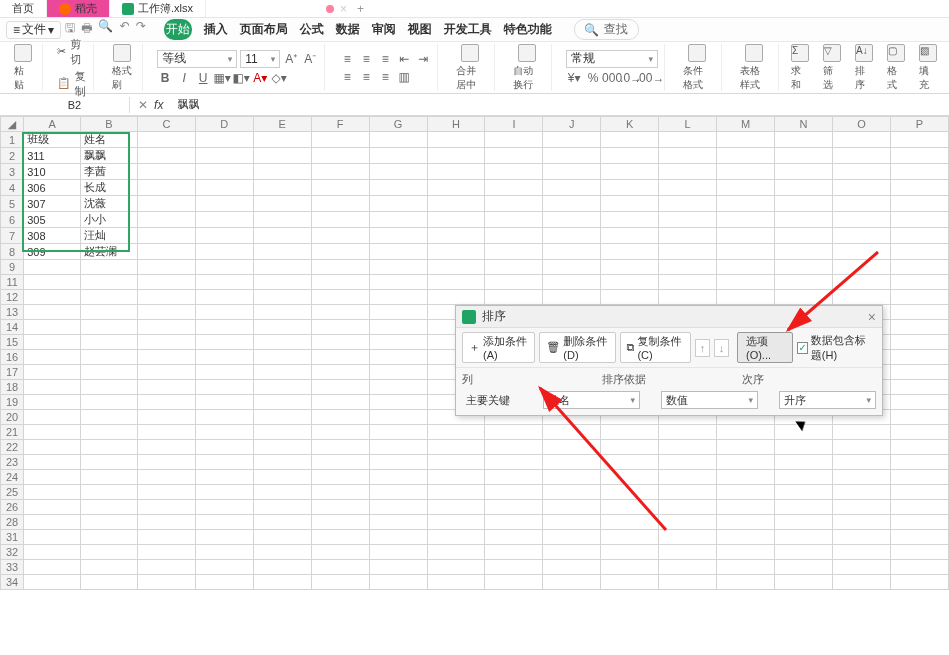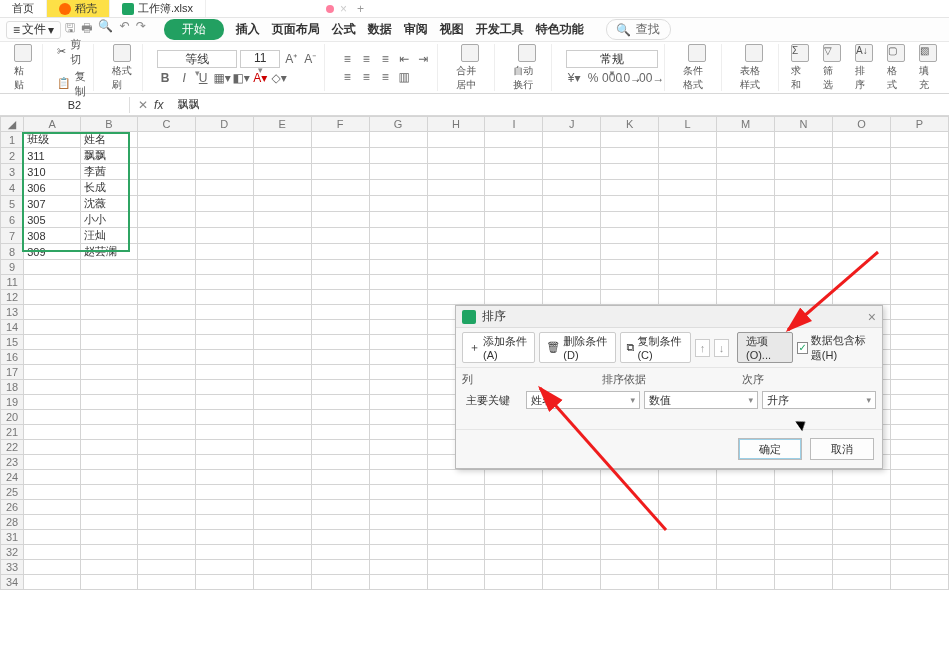--- a/index.html
+++ b/index.html
@@ -2,45 +2,45 @@
 <html><head>
 <meta charset="utf-8">
 <style>
   * { box-sizing: border-box; margin: 0; padding: 0; }
   body { font-family: "Microsoft YaHei", sans-serif; font-size: 12px; background: #fff; color: #333; width: 949px; height: 655px; overflow: hidden; position: relative; }
   
   
   .tabbar { height: 18px; display: flex; align-items: center; background: #fff; border-bottom: 1px solid #e5e5e5; }
   .tab { padding: 0 12px; height: 100%; display: flex; align-items: center; gap: 4px; border-right: 1px solid #eee; font-size: 11px; }
   .tab-home { background: #fff; }
-  .tab-docer { background: #fde047; }
+  .tab-docer { background: #ec4899; }
   .tab-file .dot-g { width: 12px; height: 12px; background: #1fa463; border-radius: 2px; display: inline-block; }
   .tab-docer .dot-o { width: 12px; height: 12px; background: #ff6a00; border-radius: 50%; display: inline-block; }
   .tab-plus { padding: 0 10px; color: #999; }
   .tab-close { color: #ccc; margin-left: 6px; }
   .tab-dot-pink { width: 8px; height: 8px; background: #ff7f9f; border-radius: 50%; margin-left: 120px; }
 
   
   .menubar { height: 24px; display: flex; align-items: center; gap: 4px; padding: 0 6px; background: #fdfdfd; border-bottom: 1px solid #e9e9e9; }
   .menubar .file-btn { border: 1px solid #ddd; border-radius: 3px; padding: 0 6px; height: 18px; display: flex; align-items: center; gap: 2px; }
   .menubar .qat { display: flex; gap: 6px; color: #888; }
   .menubar .qat span { cursor: pointer; }
   .menubar .menus { display: flex; gap: 12px; margin-left: 14px; align-items: center; }
   .menu-item { color: #333; cursor: pointer; font-weight: bold; }
-  .menu-start { background: #22a061; color: #fff; padding: 2px 18px; border-radius: 10px; }
+  .menu-start { background: #22a061; color: #fff; padding: 2px 2px; border-radius: 10px; }
   .search-btn { display: flex; align-items: center; gap: 4px; border: 1px solid #ddd; border-radius: 10px; padding: 1px 10px; margin-left: 10px; color: #666; }
 
   
   .ribbon { height: 52px; border-bottom: 1px solid #d8d8d8; display: flex; align-items: center; padding: 2px 4px; gap: 8px; background: #fff; }
   .rgroup { display: flex; flex-direction: column; justify-content: center; gap: 2px; border-right: 1px solid #eee; padding: 0 6px; height: 100%; }
   .rgroup.row2 { flex-direction: column; }
   .bigbtn { display: flex; flex-direction: column; align-items: center; font-size: 10px; color: #555; gap: 2px; padding: 0 4px; }
   .bigbtn .ic { width: 18px; height: 18px; border: 1px solid #aaa; border-radius: 2px; background: #f3f3f3; }
   .mini { font-size: 11px; color: #555; display: flex; gap: 4px; align-items: center; }
-  .sel { border: 1px solid #ccc; height: 18px; padding: 0 4px; display: flex; align-items: center; min-width: 60px; justify-content: space-between; flex-direction: column; }
+  .sel { border: 1px solid #ccc; height: 18px; padding: 0 4px; display: flex; align-items: center; min-width: 60px; justify-content: space-between; }
   .sel .dd { color: #888; font-size: 9px; }
   .iconrow { display: flex; gap: 3px; align-items: center; }
   .iconrow .ic { width: 16px; height: 16px; color: #666; display:flex; align-items:center; justify-content:center; font-size: 12px; border-radius: 2px; }
   .ribbon-right { margin-left: auto; display: flex; gap: 6px; padding-right: 4px; }
 
   
   .formulabar { height: 22px; border-bottom: 1px solid #d8d8d8; display: flex; align-items: center; background: #fff; }
   .namebox { width: 110px; border-right: 1px solid #ddd; text-align: center; font-size: 11px; padding: 2px; margin-left: 20px; }
   .fx-area { display: flex; align-items: center; gap: 6px; padding: 0 8px; color: #888; }
   .fx-area .fx { font-style: italic; color: #444; }
@@ -71,21 +71,21 @@
   .dlg-toolbar .tbtn { border: 1px solid #ccc; background: #fff; padding: 1px 6px; border-radius: 2px; display: flex; align-items: center; gap: 3px; cursor: pointer; }
   .dlg-toolbar .spacer { flex: 1; }
   .arrow-btn { width: 18px; height: 18px; border: 1px solid #ccc; background: #fff; display: flex; align-items: center; justify-content: center; color: #999; }
   .opt-btn { border: 1px solid #999; background: #e8e8e8; padding: 1px 8px; border-radius: 2px; }
   .chk { display: flex; align-items: center; gap: 3px; }
   .chk .box { width: 12px; height: 12px; border: 1px solid #888; background: #fff; display:flex; align-items:center; justify-content:center; color:#1fa463; font-size:10px; }
   .dlg-grid-head { display: flex; padding: 4px 6px 2px 6px; font-size: 11px; color: #555; }
   .dlg-grid-head > div:nth-child(1) { width: 140px; }
   .dlg-grid-head > div:nth-child(2) { width: 140px; }
   .dlg-grid-head > div:nth-child(3) { flex: 1; }
-  .dlg-grid-row { display: flex; padding: 2px 6px 6px 6px; gap: 4px; }
+  .dlg-grid-row { display: flex; padding: 2px 6px 6px 6px; gap: 21px; }
   .dlg-cell { border: 1px solid #bbb; height: 18px; display: flex; align-items: center; padding: 0 4px; background: #fff; font-size: 11px; }
   .dlg-cell.label { border: none; background: transparent; width: 60px; padding-right: 2px; }
   .dlg-cell.drop { flex: 1; justify-content: space-between; }
   .dlg-cell .dd { color: #888; font-size: 9px; }
   .dlg-footer { padding: 8px; display: flex; gap: 8px; justify-content: flex-end; border-top: 1px solid #e5e5e5; margin-top: 14px; }
   .dlg-footer .btn { width: 64px; height: 22px; border: 1px solid #bbb; background: #fdfdfd; display: flex; align-items: center; justify-content: center; font-size: 11px; cursor: pointer; }
   .dlg-footer .btn.hl { box-shadow: 0 0 0 1px #9bcfe6 inset; }
   .cursor-ptr { position: absolute; width: 12px; height: 16px; pointer-events: none; }
   .cursor-ptr::before { content: ""; position: absolute; border-left: 8px solid #000; border-top: 6px solid transparent; border-bottom: 6px solid transparent; transform: rotate(-35deg); filter: drop-shadow(0 0 1px #fff); }
 
@@ -928,24 +928,20 @@
       </div>
     <div class="dlg-cell drop" style="width:132px">
         <span>数值</span>
         <span class="dd">▾</span>
       </div>
     <div class="dlg-cell drop" style="flex:1">
         <span>升序</span>
         <span class="dd">▾</span>
       </div>
   </div>
-  <div class="dlg-footer">
-    <div class="btn hl">确定</div>
-    <div class="btn">取消</div>
-  </div>
   <div class="cursor-ptr" style="left:342px; top:112px;"></div>
 </div>
 
 <svg class="arrows">
   <defs>
       <marker id="ah" markerWidth="10" markerHeight="10" refX="8" refY="3" orient="auto">
         <path d="M0,0 L0,6 L9,3 z" fill="#ef1c1c"></path>
       </marker>
     </defs>
   <line x1="878" y1="252" x2="788" y2="330" stroke="#ef1c1c" stroke-width="3" marker-end="url(#ah)"></line>

